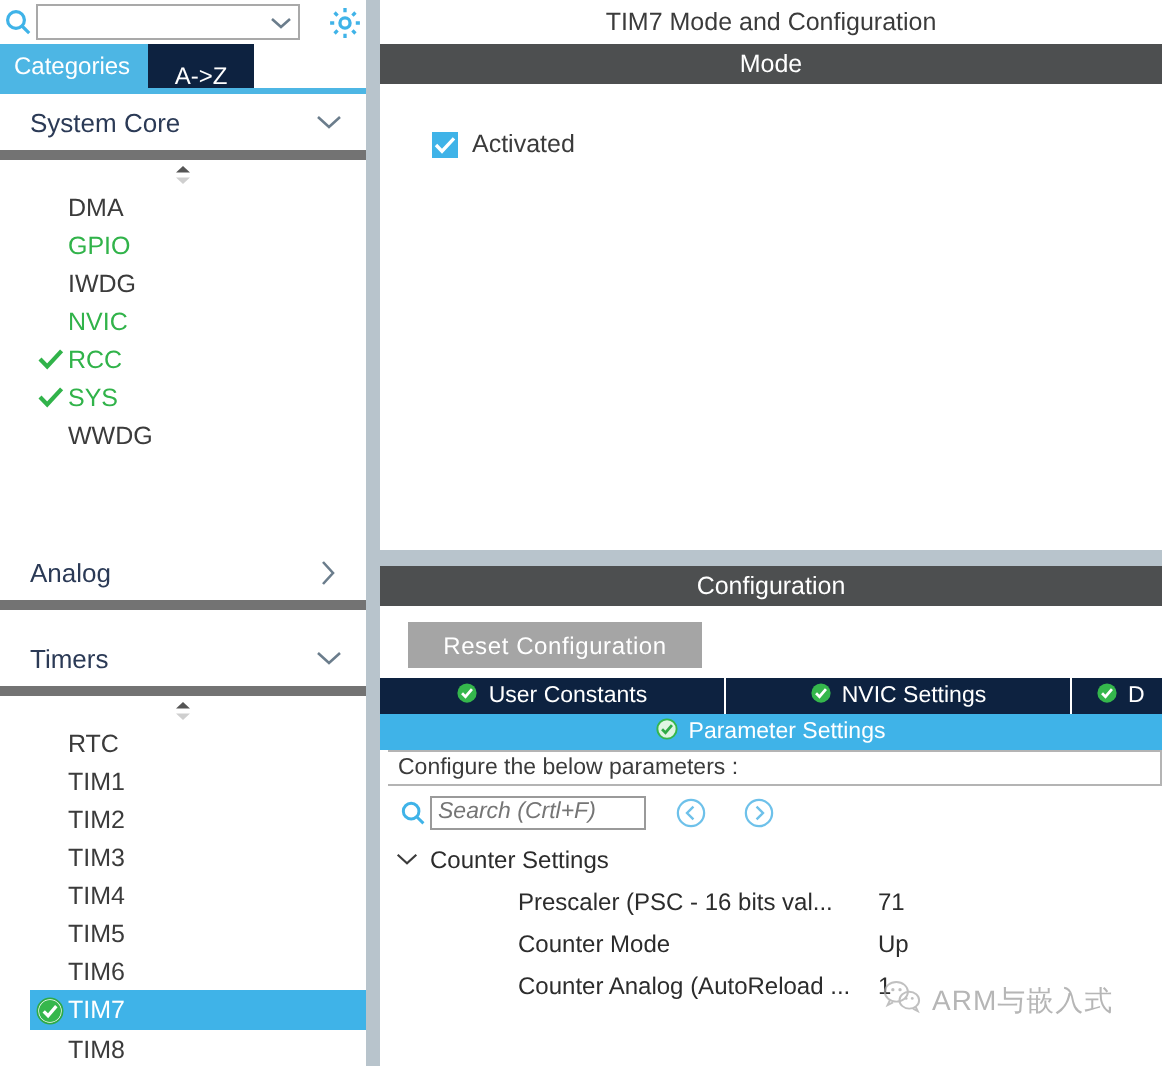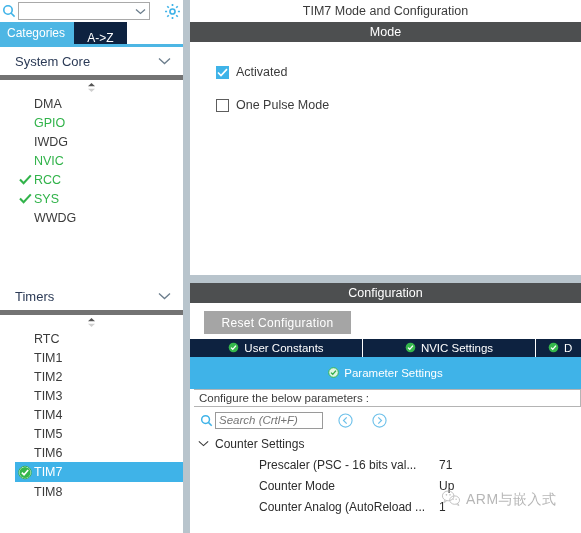--- a/index.html
+++ b/index.html
@@ -256,21 +256,21 @@
   }
   .tab-dark {
     background: #0d2240;
     color: #ffffff;
     font-size: 11.5px;
     display: flex; align-items: center; justify-content: center;
     border-right: 1px solid #ffffff;
     gap: 5px;
   }
   .tab-row-active {
-    height: 32px;
+    height: 18px;
     background: #3fb3e8;
     color: #ffffff;
     font-size: 11.5px;
     display: flex; align-items: center; justify-content: center;
     gap: 5px;
   }
 
   .configure-bar {
     height: 18px;
     border: 1px solid #b4b4b4;
@@ -447,20 +447,28 @@
           </svg>
         </span>
         <span class="leaf-label">SYS</span>
       </div>
       <div class="leaf plain indent">
         <span class="leaf-label">WWDG</span>
       </div>
 
       <div style="height:45px"></div>
 
+      <div class="cat-group-header">
+        <span class="cat-group-title">Analog</span>
+        <span class="chev">
+          <svg width="8" height="13" viewBox="0 0 8 13">
+            <polyline points="1.5,1 6.5,6.5 1.5,12" fill="none" stroke="#6b7d8c" stroke-width="1.3"></polyline>
+          </svg>
+        </span>
+      </div>
 
       <div style="height:10px"></div>
 
       <div class="cat-group-header">
         <span class="cat-group-title">Timers</span>
         <span class="chev">
           <svg width="13" height="8" viewBox="0 0 13 8">
             <polyline points="1,1.5 6.5,6.5 12,1.5" fill="none" stroke="#6b7d8c" stroke-width="1.3"></polyline>
           </svg>
         </span>
@@ -518,24 +526,20 @@
     <div class="dark-bar">Mode</div>
 
     <div class="mode-body">
       <div class="cb-row">
         <span class="cb checked">
           <svg width="11" height="9" viewBox="0 0 11 9">
             <polyline points="1,4.5 4,7.6 10,1.2" fill="none" stroke="#ffffff" stroke-width="1.7"></polyline>
           </svg>
         </span>
         <span class="cb-label">Activated</span>
-      </div>
-      <div class="cb-row">
-        <span class="cb unchecked"></span>
-        <span class="cb-label">One Pulse Mode</span>
       </div>
     </div>
 
     <div class="hsplit"></div>
 
     <div class="cfg-body">
       <div class="dark-bar">Configuration</div>
 
       <div class="reset-row">
         <div class="reset-btn">Reset Configuration</div>

